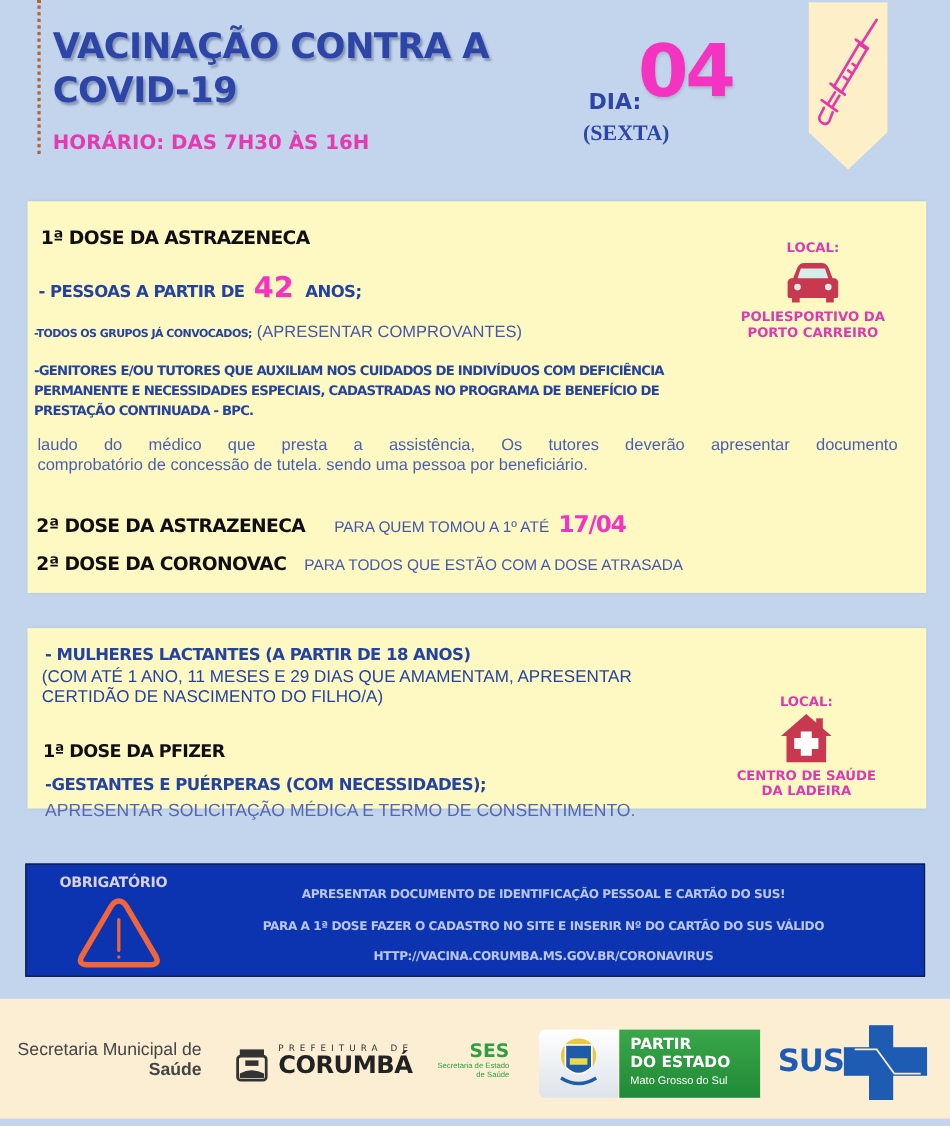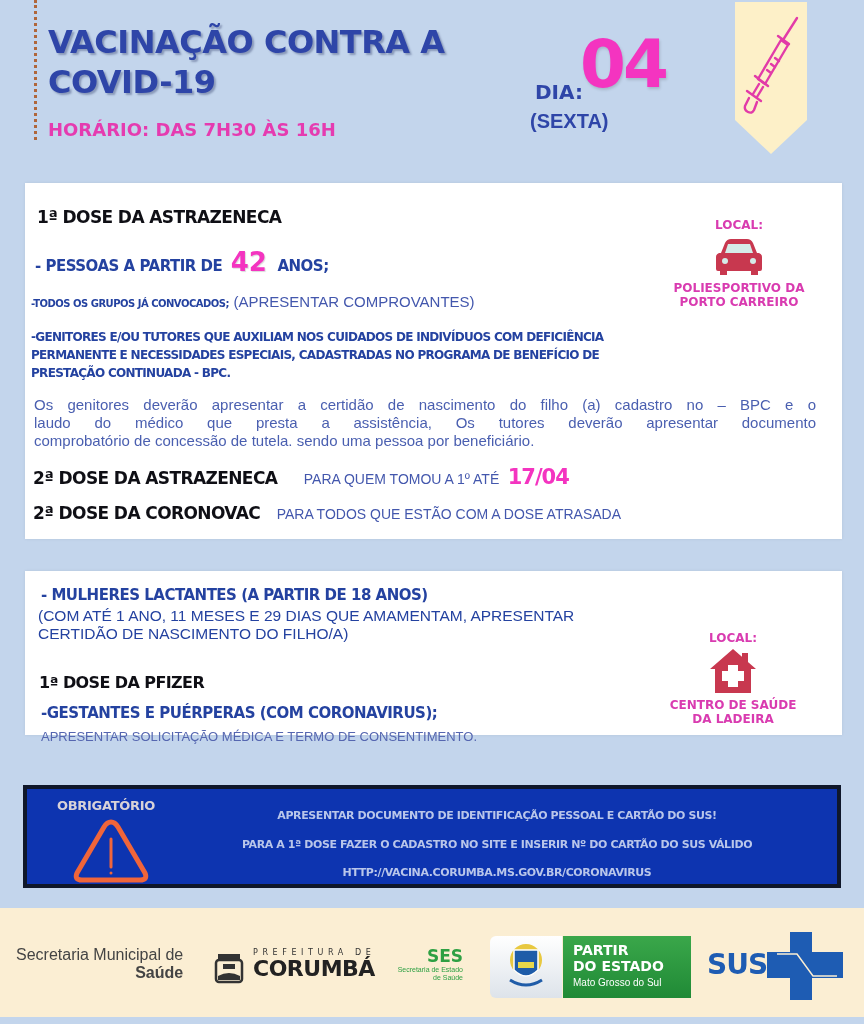--- a/index.html
+++ b/index.html
@@ -5,37 +5,37 @@
   * { box-sizing: border-box; margin: 0; padding: 0; }
   html, body { width: 864px; height: 1024px; overflow: hidden; }
   body { background: #c3d5ec; font-family: "Liberation Sans", sans-serif; position: relative; }
 
   .header { position: absolute; left: 0; top: 0; width: 864px; height: 170px; }
   .dotted-line { position: absolute; left: 34px; top: 0; height: 140px; border-left: 3px dotted #b0663a; }
   .title { position: absolute; left: 48px; top: 22px; width: 430px; font-family: "DejaVu Sans", sans-serif; font-weight: bold; font-size: 32px; line-height: 40px; color: #2e45a8; text-shadow: 2px 2px 2px rgba(30,40,90,0.35); letter-spacing: -0.5px; }
   .schedule { position: absolute; left: 48px; top: 119px; font-family: "DejaVu Sans", sans-serif; font-weight: bold; font-size: 18px; color: #e53bb0; letter-spacing: 0px; }
   .day-label { position: absolute; left: 535px; top: 80px; font-family: "DejaVu Sans", sans-serif; font-weight: bold; font-size: 20px; color: #2e45a8; }
   .day-number { position: absolute; left: 580px; top: 30px; font-family: "DejaVu Sans", sans-serif; font-weight: bold; font-size: 66px; line-height: 70px; color: #f434c0; letter-spacing: -3px; text-shadow: 1px 2px 3px rgba(0,0,0,0.15); }
-  .weekday { position: absolute; left: 530px; top: 110px; font-family: Liberation Sans, sans-serif; font-weight: bold; font-size: 20px; color: #2e45a8; }
+  .weekday { position: absolute; left: 530px; top: 110px; font-family: Liberation Serif, serif; font-weight: bold; font-size: 20px; color: #2e45a8; }
   .banner { position: absolute; left: 735px; top: 2px; width: 72px; height: 152px; }
 
-  .card { position: absolute; background: #ffffff; box-shadow: 0 0 3px rgba(0,0,0,0.08); }
+  .card { position: absolute; background: #fef9c3; box-shadow: 0 0 3px rgba(0,0,0,0.08); }
   .card1 { left: 25px; top: 183px; width: 817px; height: 356px; }
   .card2 { left: 25px; top: 571px; width: 817px; height: 164px; }
 
   .heavy { font-family: "DejaVu Sans", sans-serif; font-weight: bold; color: #0f0f15; letter-spacing: -0.6px; }
   .blue-bold { font-family: "DejaVu Sans", sans-serif; font-weight: bold; color: #2442a0; letter-spacing: -0.5px; }
   .blue-light { font-family: "Liberation Sans", sans-serif; color: #4357ad; }
   .pink-big { font-family: "DejaVu Sans", sans-serif; font-weight: bold; color: #f434c0; }
 
   .abs { position: absolute; white-space: nowrap; }
 
   .local-block { position: absolute; text-align: center; font-family: "DejaVu Sans", sans-serif; font-weight: bold; color: #d93bb0; font-size: 12px; line-height: 14px; }
 
-  .alert { position: absolute; left: 23px; top: 785px; width: 818px; height: 103px; background: #0d34b0; border: 4px solid #0f172a; }
+  .alert { position: absolute; left: 23px; top: 785px; width: 818px; height: 103px; background: #0d34b0; border: 1px solid #0f172a; }
   .alert-title { position: absolute; left: 30px; top: 9px; font-family: "DejaVu Sans", sans-serif; font-weight: bold; font-size: 13px; color: #d8d2d8; letter-spacing: -0.3px; }
   .alert-line { position: absolute; left: 190px; width: 560px; text-align: center; font-family: "DejaVu Sans", sans-serif; font-weight: bold; font-size: 11px; color: #b9c6ea; letter-spacing: -0.4px; white-space: nowrap; }
 
   .footer { position: absolute; left: 0; top: 908px; width: 864px; height: 109px; background: #fbeed3; }
   .smds { position: absolute; left: 16px; top: 38px; text-align: right; font-family: "Liberation Sans", sans-serif; color: #444; }
   .smds .l1 { font-size: 16px; }
   .smds .l2 { font-size: 16px; font-weight: bold; }
   .pref { position: absolute; left: 253px; top: 40px; }
   .pref .small { font-family: "DejaVu Sans", sans-serif; font-size: 8px; letter-spacing: 4.6px; color: #333; }
   .pref .big { font-family: "DejaVu Sans", sans-serif; font-weight: bold; font-size: 22px; color: #222; letter-spacing: -0.5px; line-height: 24px; }
@@ -92,21 +92,20 @@
     <span class="blue-light" style="font-size:15px;">(APRESENTAR COMPROVANTES)</span>
   </div>
 
   <div class="abs blue-bold" style="left:6px; top:145px; font-size:12px; line-height:18px; letter-spacing:-0.7px;">
     <div>-GENITORES E/OU TUTORES QUE AUXILIAM NOS CUIDADOS DE INDIVÍDUOS COM DEFICIÊNCIA</div>
     <div>PERMANENTE E NECESSIDADES ESPECIAIS, CADASTRADAS NO PROGRAMA DE BENEFÍCIO DE</div>
     <div>PRESTAÇÃO CONTINUADA - BPC.</div>
   </div>
 
   <div class="abs blue-light" style="left:9px; top:213px; font-size:15px; line-height:18px; color:#4a5fb0; width:782px; white-space:normal;">
-    <div style="text-align:justify; text-align-last:justify;">Os genitores deverão apresentar a certidão de nascimento do filho (a) cadastro no – BPC e o</div>
     <div style="text-align:justify; text-align-last:justify;">laudo do médico que presta a assistência, Os tutores deverão apresentar documento</div>
     <div>comprobatório de concessão de tutela. sendo uma pessoa por beneficiário.</div>
   </div>
 
   <div class="abs" style="left:8px; top:282px;">
     <span class="heavy" style="font-size:17px;">2ª DOSE DA ASTRAZENECA</span>
     <span class="blue-light" style="font-size:14px; margin-left:22px;">PARA QUEM TOMOU A 1º ATÉ</span>
     <span class="pink-big" style="font-size:21px; margin-left:4px; letter-spacing:-1px;">17/04</span>
   </div>
 
@@ -128,22 +127,22 @@
   </div>
 </div>
 
 <div class="card card2">
   <div class="abs blue-bold" style="left:16px; top:15px; font-size:15px;">- MULHERES LACTANTES (A PARTIR DE 18 ANOS)</div>
   <div class="abs blue-light" style="left:13px; top:36px; font-size:15.5px; line-height:18px; color:#2442a0;">
     <div>(COM ATÉ 1 ANO,  11 MESES E 29 DIAS QUE AMAMENTAM, APRESENTAR</div>
     <div>CERTIDÃO DE NASCIMENTO DO FILHO/A)</div>
   </div>
   <div class="abs heavy" style="left:14px; top:102px; font-size:16px;">1ª DOSE DA PFIZER</div>
-  <div class="abs blue-bold" style="left:16px; top:133px; font-size:15px;">-GESTANTES E PUÉRPERAS (COM CORONAVIRUS);</div>
-  <div class="abs blue-light" style="left:16px; top:158px; font-size:13px; color:#5566b0;">APRESENTAR SOLICITAÇÃO MÉDICA E TERMO DE CONSENTIMENTO.</div>
+  <div class="abs blue-bold" style="left:16px; top:133px; font-size:15px;">-GESTANTES E PUÉRPERAS (COM NECESSIDADES);</div>
+  <div class="abs blue-light" style="left:16px; top:158px; font-size:16px; color:#5566b0;">APRESENTAR SOLICITAÇÃO MÉDICA E TERMO DE CONSENTIMENTO.</div>
 
   <div class="local-block" style="left:638px; top:60px; width:140px;">
     <div>LOCAL:</div>
     <svg width="50" height="48" viewBox="0 0 50 48" style="margin:2px auto 3px; display:block;">
       <polygon points="25,2 48,22 43,22 43,46 7,46 7,22 2,22" fill="#c8384f"></polygon>
       <rect x="34" y="6" width="6" height="10" fill="#c8384f"></rect>
       <path d="M20,20 L30,20 L30,26 L36,26 L36,36 L30,36 L30,42 L20,42 L20,36 L14,36 L14,26 L20,26 Z" fill="#ffffff" transform="translate(0,-2) scale(1)"></path>
     </svg>
     <div>CENTRO DE SAÚDE</div>
     <div>DA LADEIRA</div>

